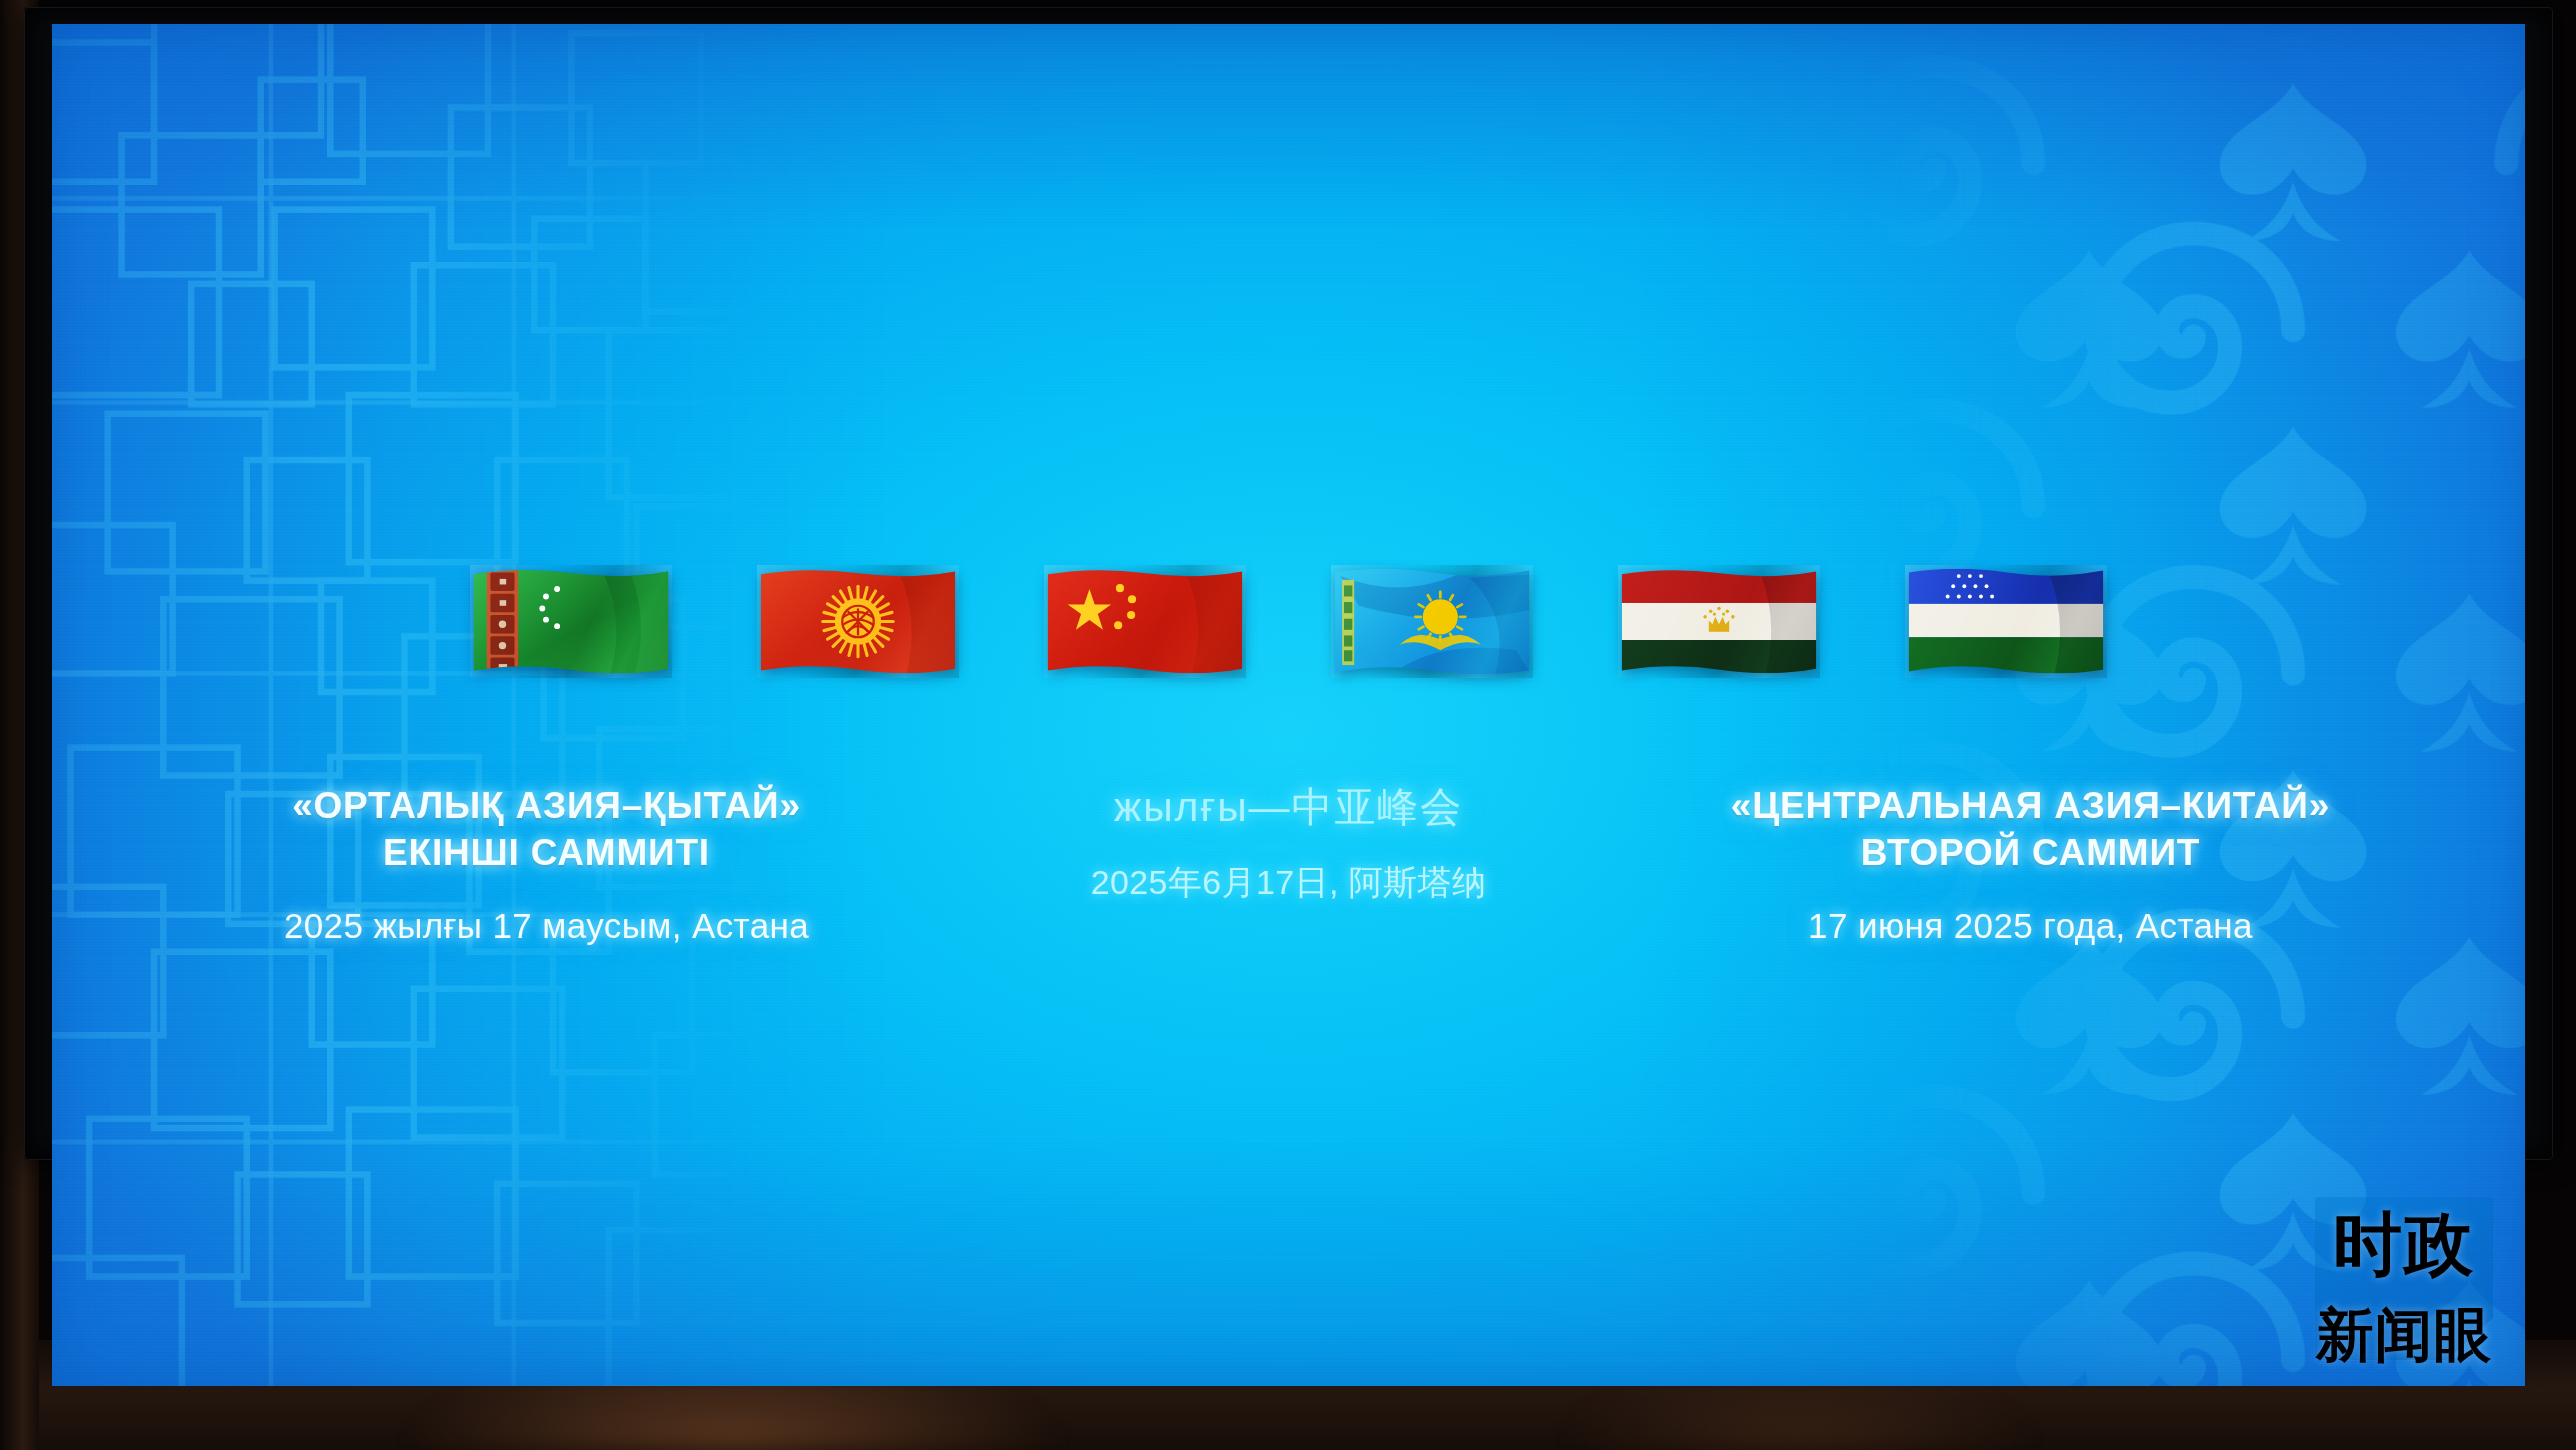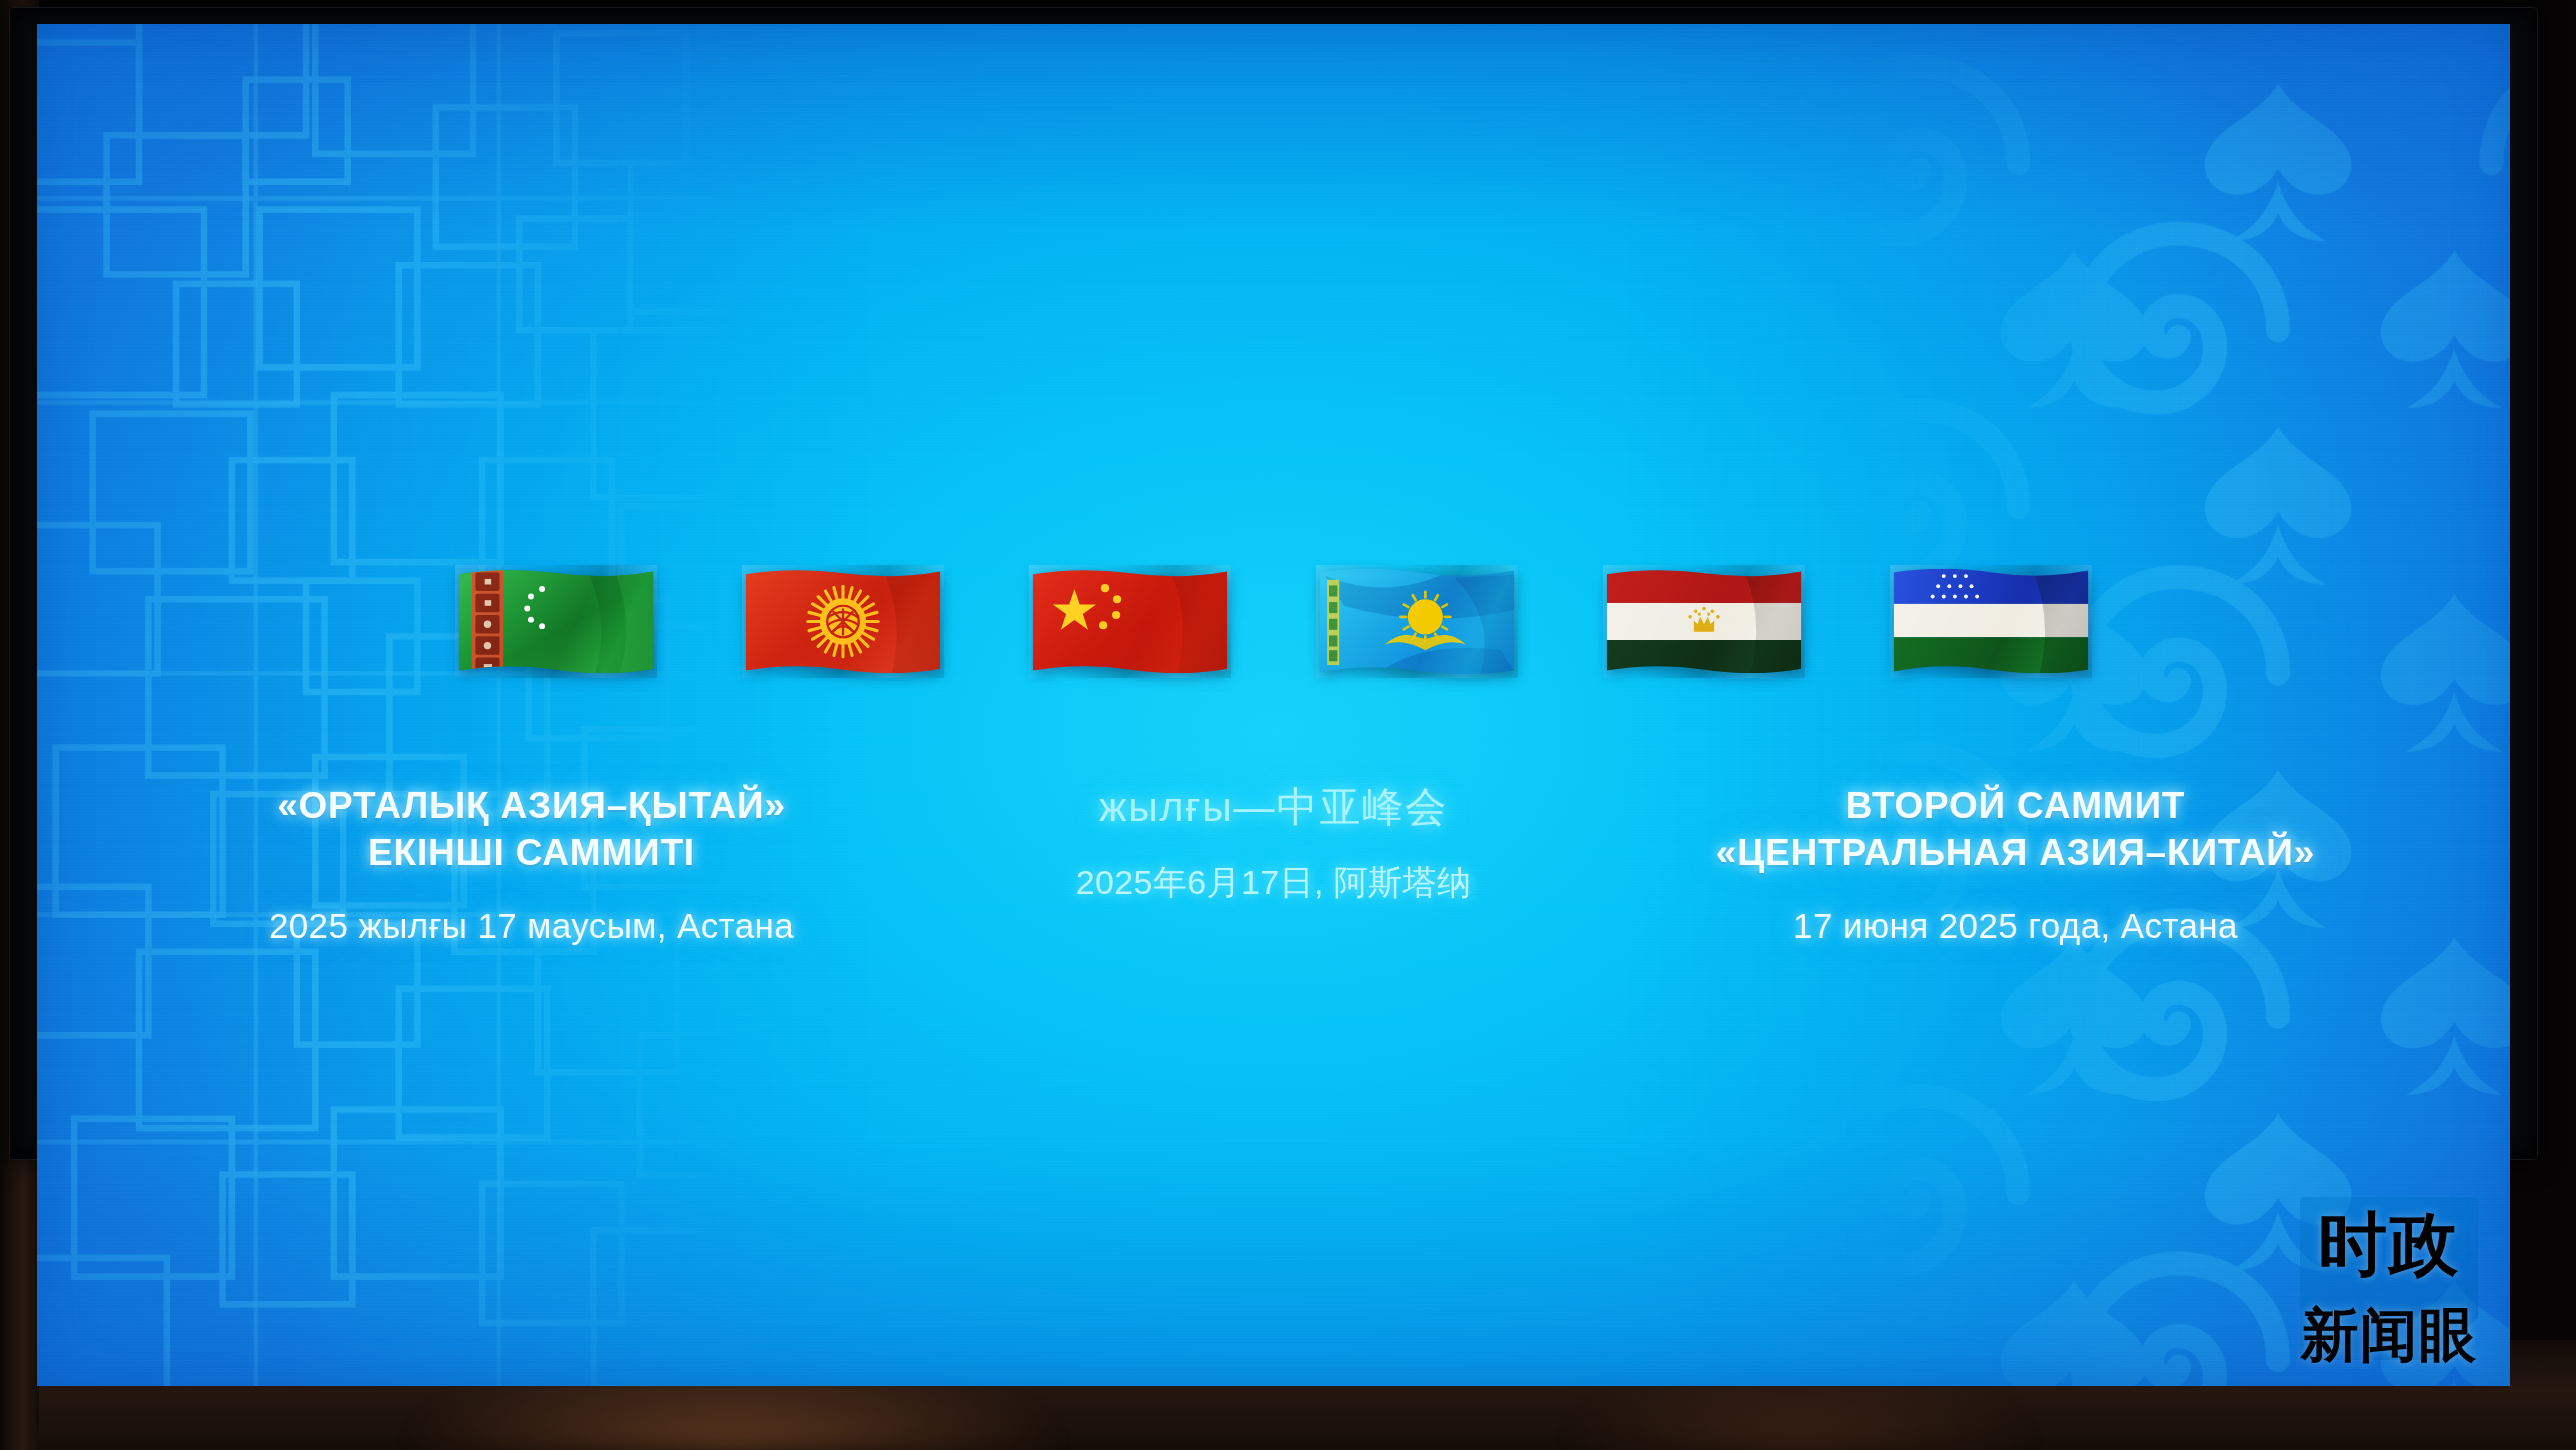--- a/index.html
+++ b/index.html
@@ -15,21 +15,21 @@
   .room-blur{position:absolute;bottom:0;left:399px;width:668px;height:102px;
     background:radial-gradient(ellipse at 50% 100%,rgba(150,90,50,.55),rgba(80,45,25,0) 70%);
     filter:blur(13px);}
   .room-blur2{position:absolute;bottom:0;left:1558px;width:482px;height:83px;
     background:radial-gradient(ellipse at 50% 100%,rgba(120,70,40,.35),rgba(60,35,20,0) 70%);
     filter:blur(15px);}
   .room-left{position:absolute;left:0;top:0;width:39px;height:1451px;
     background:linear-gradient(90deg,#0b0705,#2a1a11 60%,#140c08);}
 
   
-  #bezel{position:absolute;left:9px;top:7.4px;width:2529px;height:1153px;
+  #bezel{position:absolute;left:24px;top:7.4px;width:2529px;height:1153px;
     background:#08090c;border-radius:4.6px;
     box-shadow:0 0 24px 7.4px rgba(0,0,0,.85) inset, 0 0 28px rgba(0,0,0,.9);}
   #bezel:before{content:"";position:absolute;inset:0;border-radius:4.6px;
     border:1.9px solid #15171d;pointer-events:none;}
 
   
   #screen{position:absolute;left:28px;top:16.7px;width:2473px;height:1362px;
     overflow:hidden;background:#00a8f0;}
 
   
@@ -492,22 +492,22 @@
 
         <div class="col cn">
           <div class="title">
             <div>жылғы—中亚峰会</div>
           </div>
           <div class="date">2025年6月17日, 阿斯塔纳</div>
         </div>
 
         <div class="col ru">
           <div class="title">
+            <div>«ЦЕНТРАЛЬНАЯ АЗИЯ–КИТАЙ»</div>
             <div>ВТОРОЙ САММИТ</div>
-            <div>«ЦЕНТРАЛЬНАЯ АЗИЯ–КИТАЙ»</div>
           </div>
           <div class="date">17 июня 2025 года, Астана</div>
         </div>
 
       </div>
 
       <div id="watermark">
         <div class="plate"></div>
         <div class="wm-row wm-top">时政</div>
         <div class="wm-row wm-bot">新闻眼</div>

